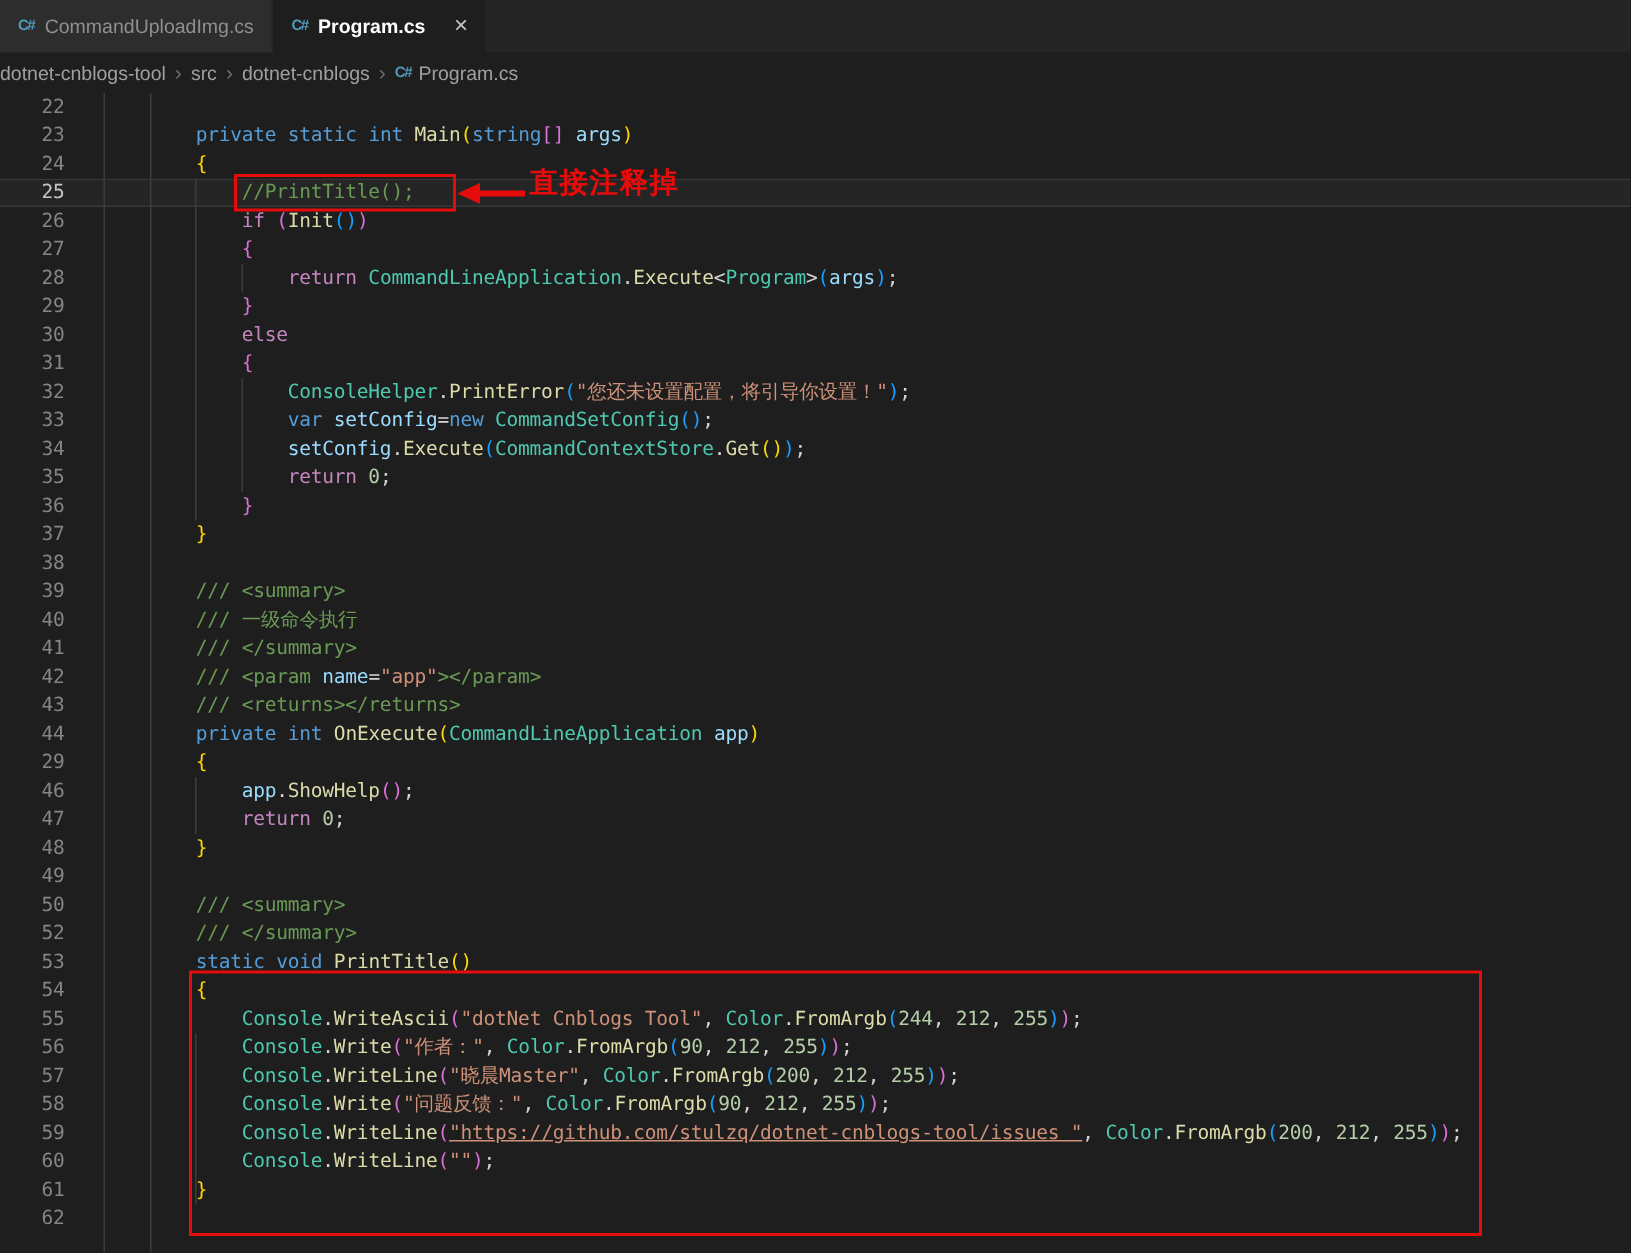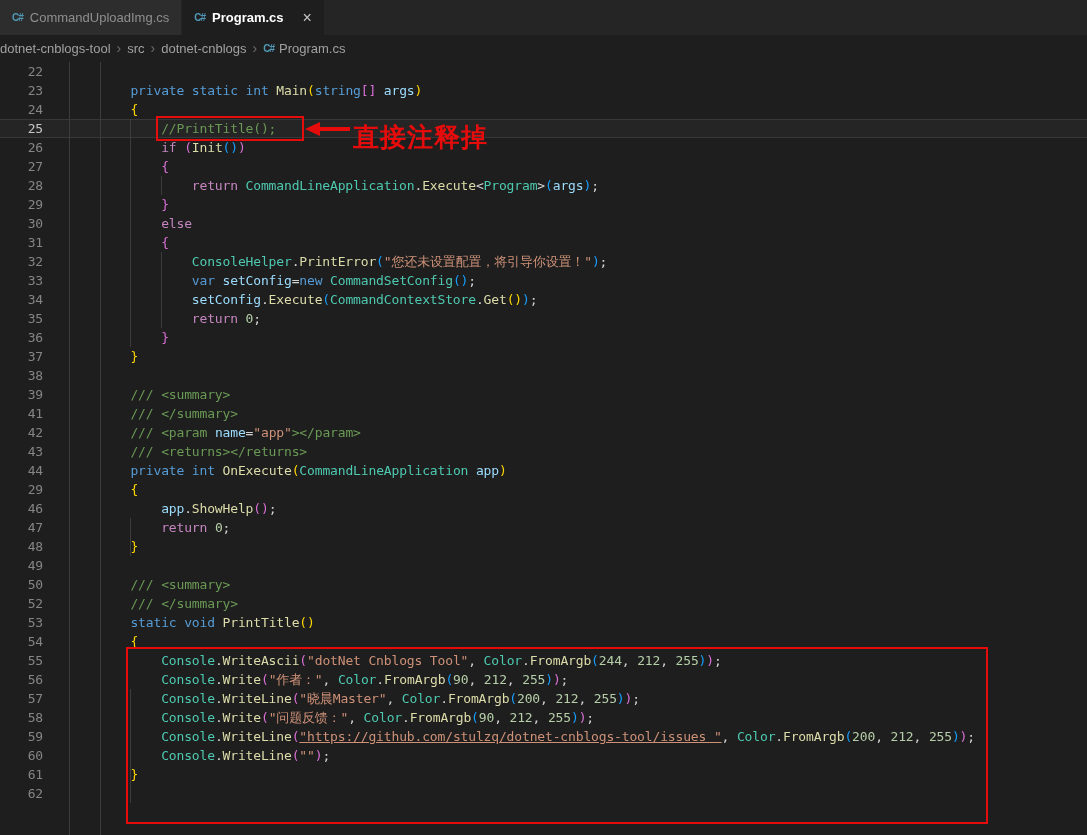--- a/index.html
+++ b/index.html
@@ -53,21 +53,21 @@
   #g-12a{ left:161px; top:114px; height:19px; }
   #g-12b{ left:161px; top:190px; height:76px; }
 
   .anno-box { position:absolute; border:2px solid var(--c-anno,#e60c0c); }
   #anno-box-1 { left:156px; top:54px; width:148px; height:25px; }
   #anno-box-2 { left:126px; top:585px; width:862px; height:177px; }
   #anno-head  { position:absolute; left:305px; top:60px; width:0; height:0;
                 border-top:7px solid transparent; border-bottom:7px solid transparent;
                 border-right:15px solid var(--c-anno,#e60c0c); }
   #anno-shaft { position:absolute; left:318px; top:65px; width:32px; height:4px; background:var(--c-anno,#e60c0c); }
-  #anno-label { position:absolute; left:353px; top:58px; font-size:26px; font-weight:bold;
+  #anno-label { position:absolute; left:353px; top:47px; font-size:19px; font-weight:bold;
                 color:var(--c-anno,#e60c0c); font-family:Liberation Mono, monospace; letter-spacing:1px; }
 </style>
 </head>
 <body>
 
 <div class="window">
 
   <div class="tabbar">
     <div class="tab inactive">
       <span class="cs-icon">C#</span>
@@ -159,20 +159,24 @@
         </div>
         <div class="line">
           <span class="ln">38</span>
           <span class="code"></span>
         </div>
         <div class="line">
           <span class="ln">39</span>
           <span class="code"><span class="tk-p">        </span><span class="tk-m">/// &lt;summary&gt;</span></span>
         </div>
         <div class="line">
+          <span class="ln">40</span>
+          <span class="code"><span class="tk-p">        </span><span class="tk-m">/// 一级命令执行</span></span>
+        </div>
+        <div class="line">
           <span class="ln">41</span>
           <span class="code"><span class="tk-p">        </span><span class="tk-m">/// &lt;/summary&gt;</span></span>
         </div>
         <div class="line">
           <span class="ln">42</span>
           <span class="code"><span class="tk-p">        </span><span class="tk-m">/// &lt;param </span><span class="tk-v">name</span><span class="tk-p">=</span><span class="tk-s">"app"</span><span class="tk-m">&gt;&lt;/param&gt;</span></span>
         </div>
         <div class="line">
           <span class="ln">43</span>
           <span class="code"><span class="tk-p">        </span><span class="tk-m">/// &lt;returns&gt;&lt;/returns&gt;</span></span>

